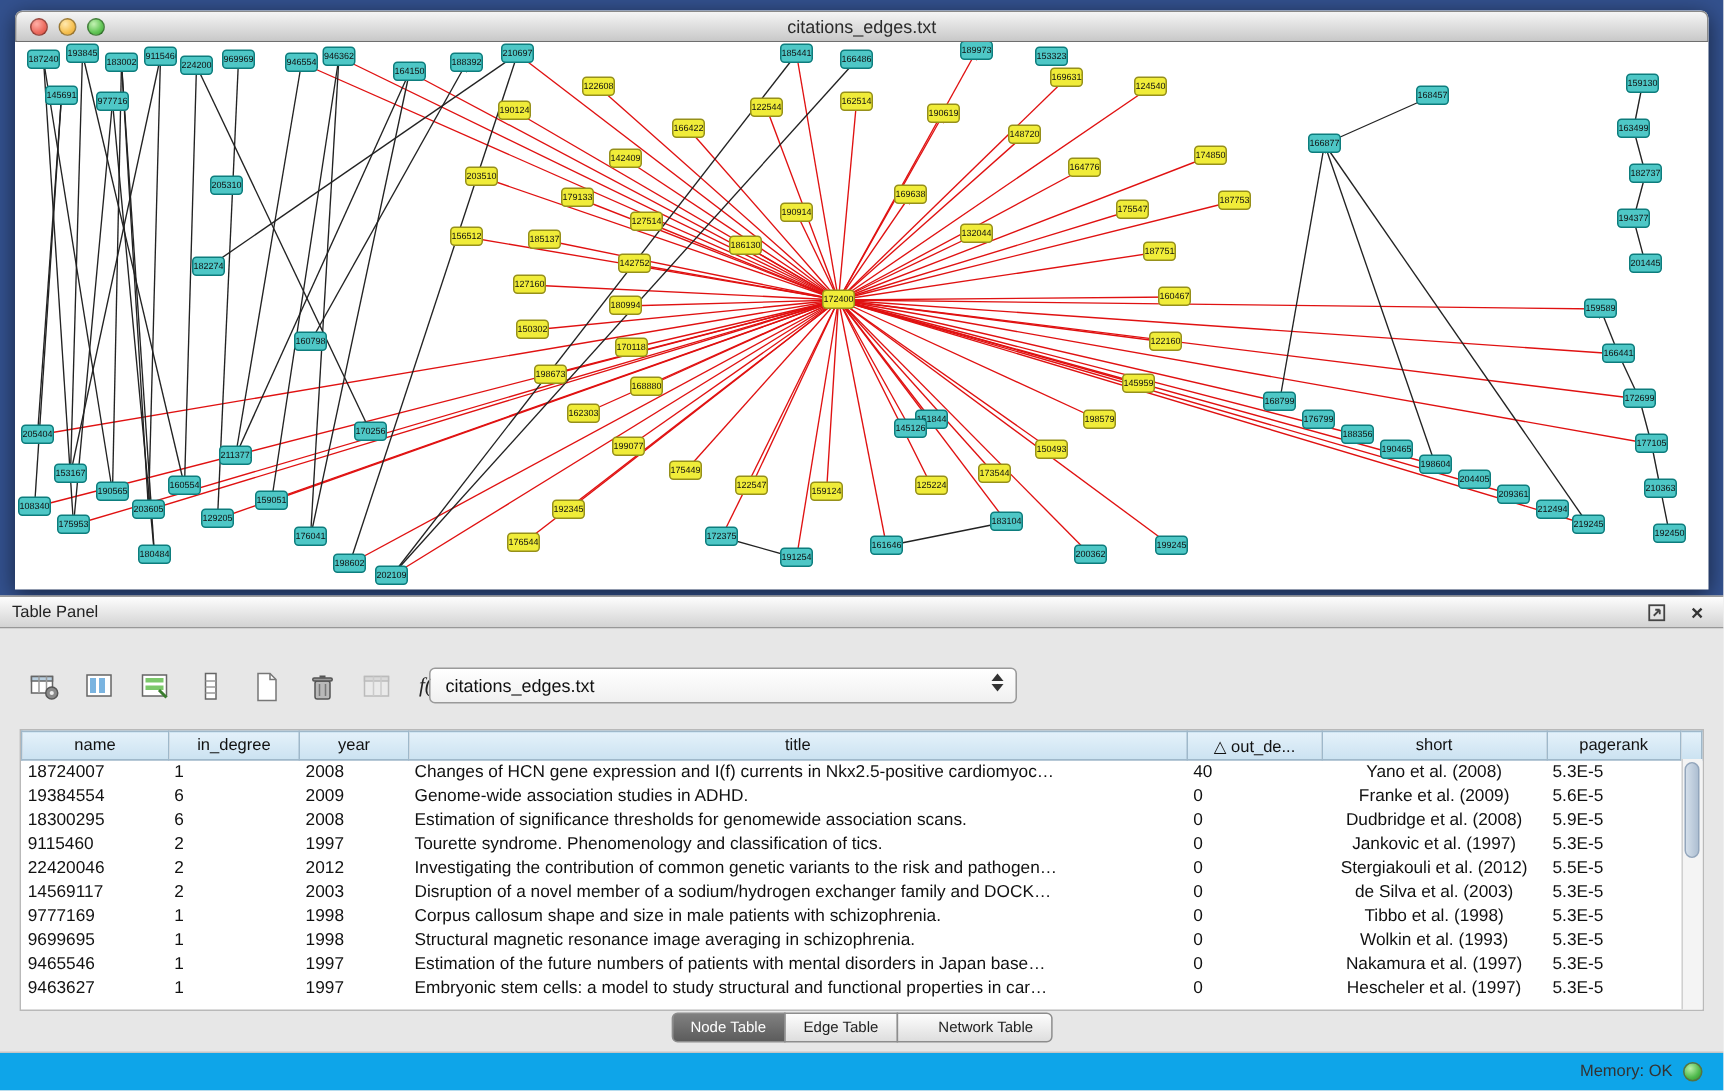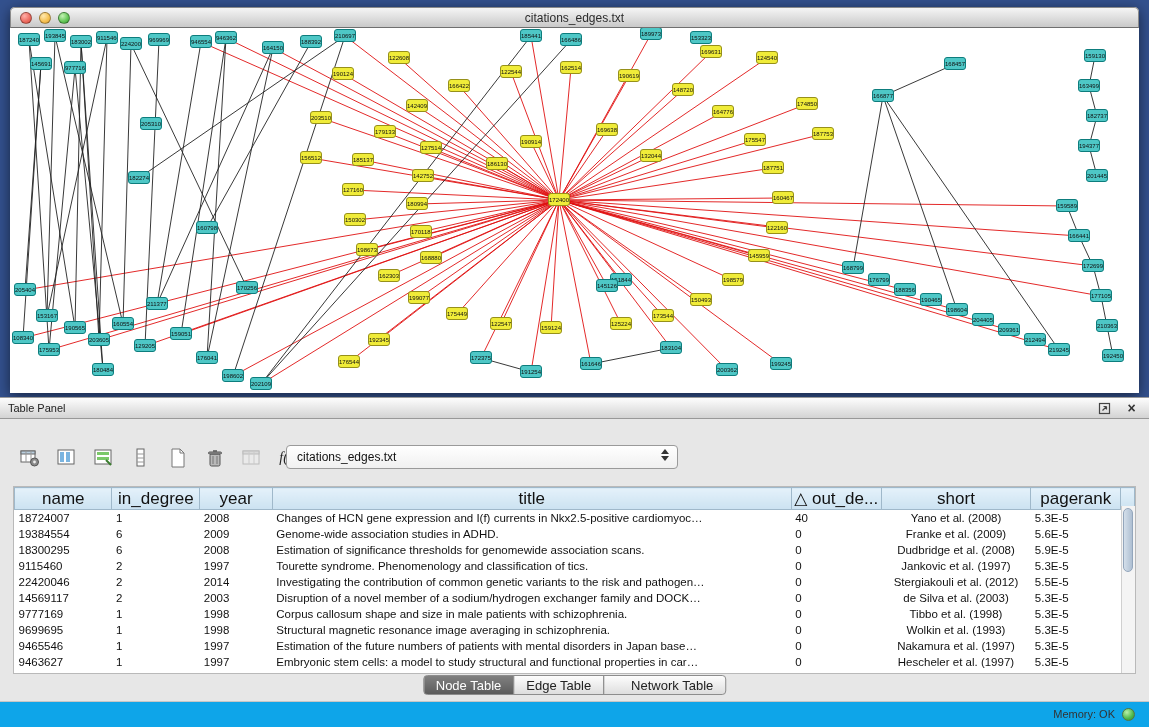--- a/index.html
+++ b/index.html
@@ -43,32 +43,32 @@
 
   .combo { position:absolute; top:26px; left:286px; width:392px; height:24px; background:linear-gradient(#ffffff,#f0f0f0);
            border:1px solid #9a9a9a; border-radius:4px; font-size:12px; color:#111; line-height:22px; padding-left:10px; }
   .combo-arrows { position:absolute; right:6px; top:3px; width:12px; display:flex; flex-direction:column; align-items:center; gap:2px; }
   .tri-up   { width:0; height:0; border-left:4px solid transparent; border-right:4px solid transparent; border-bottom:5px solid #333; }
   .tri-down { width:0; height:0; border-left:4px solid transparent; border-right:4px solid transparent; border-top:5px solid #333; }
 
   .table-wrap { position:absolute; top:67px; left:13px; width:1123px; height:188px; background:#ffffff;
                 border:1px solid #b9b9b9; }
   table { border-collapse:collapse; table-layout:fixed; }
-  th { height:19px; background:linear-gradient(#e4f1fa,#cbe2f1); border:1px solid #9fb8ca; font-size:17px;
+  th { height:19px; background:linear-gradient(#e4f1fa,#cbe2f1); border:1px solid #9fb8ca; font-size:11px;
        font-weight:normal; color:#111; text-align:center; overflow:hidden; white-space:nowrap; }
   td { height:16px; font-size:11.5px; color:#111; padding:0 4px; overflow:hidden; white-space:nowrap; }
   .c0{width:98px} .c1{width:88px} .c2{width:73px} .c3{width:520px} .c4{width:90px} .c5{width:150px} .c6{width:90px}
   .cstub{width:14px}
   td.c5 { text-align:center; }
   .vscroll { position:absolute; top:19px; right:0; bottom:0; width:14px; background:#f4f4f4; border-left:1px solid #d0d0d0; }
   .vthumb { position:absolute; top:2px; left:1px; width:10px; height:64px; border-radius:5px;
             background:linear-gradient(90deg,#d4dfea,#aebfd2); border:1px solid #93a6bc; }
 
   .tabs { position:absolute; top:256px; left:50%; transform:translateX(-50%); display:flex; height:20px; }
-  .tab { padding:0 12px; font-size:13px; line-height:19px; color:#222; background:linear-gradient(#fdfdfd,#dedede);
+  .tab { padding:0 12px; font-size:10px; line-height:19px; color:#222; background:linear-gradient(#fdfdfd,#dedede);
          border:1px solid #8d8d8d; margin-left:-1px; }
   .tab:first-child { border-radius:4px 0 0 4px; margin-left:0; }
   .tab:last-child { border-radius:0 4px 4px 0;padding-left:27px; }
   .tab.active { background:linear-gradient(#808080,#5c5c5c); color:#fff; }
 
   .statusbar { position:absolute; bottom:0; left:0; width:1149px; height:25px; background:#0ea5e9; }
   .memory { position:absolute; right:34px; top:6px; font-size:11px; color:#333; }
   .mem-dot { position:absolute; right:14px; top:6px; width:13px; height:13px; border-radius:50%;
              background:radial-gradient(circle at 35% 30%, #b8f0a8, #4db84b 60%, #2f8a2e); border:1px solid #56743f; }
 </style>
@@ -464,21 +464,21 @@
             <td class="c1">2</td>
             <td class="c2">1997</td>
             <td class="c3">Tourette syndrome. Phenomenology and classification of tics.</td>
             <td class="c4">0</td>
             <td class="c5">Jankovic et al. (1997)</td>
             <td class="c6">5.3E-5</td>
           </tr>
           <tr>
             <td class="c0">22420046</td>
             <td class="c1">2</td>
-            <td class="c2">2014</td>
+            <td class="c2">2012</td>
             <td class="c3">Investigating the contribution of common genetic variants to the risk and pathogen…</td>
             <td class="c4">0</td>
             <td class="c5">Stergiakouli et al. (2012)</td>
             <td class="c6">5.5E-5</td>
           </tr>
           <tr>
             <td class="c0">14569117</td>
             <td class="c1">2</td>
             <td class="c2">2003</td>
             <td class="c3">Disruption of a novel member of a sodium/hydrogen exchanger family and DOCK…</td>

